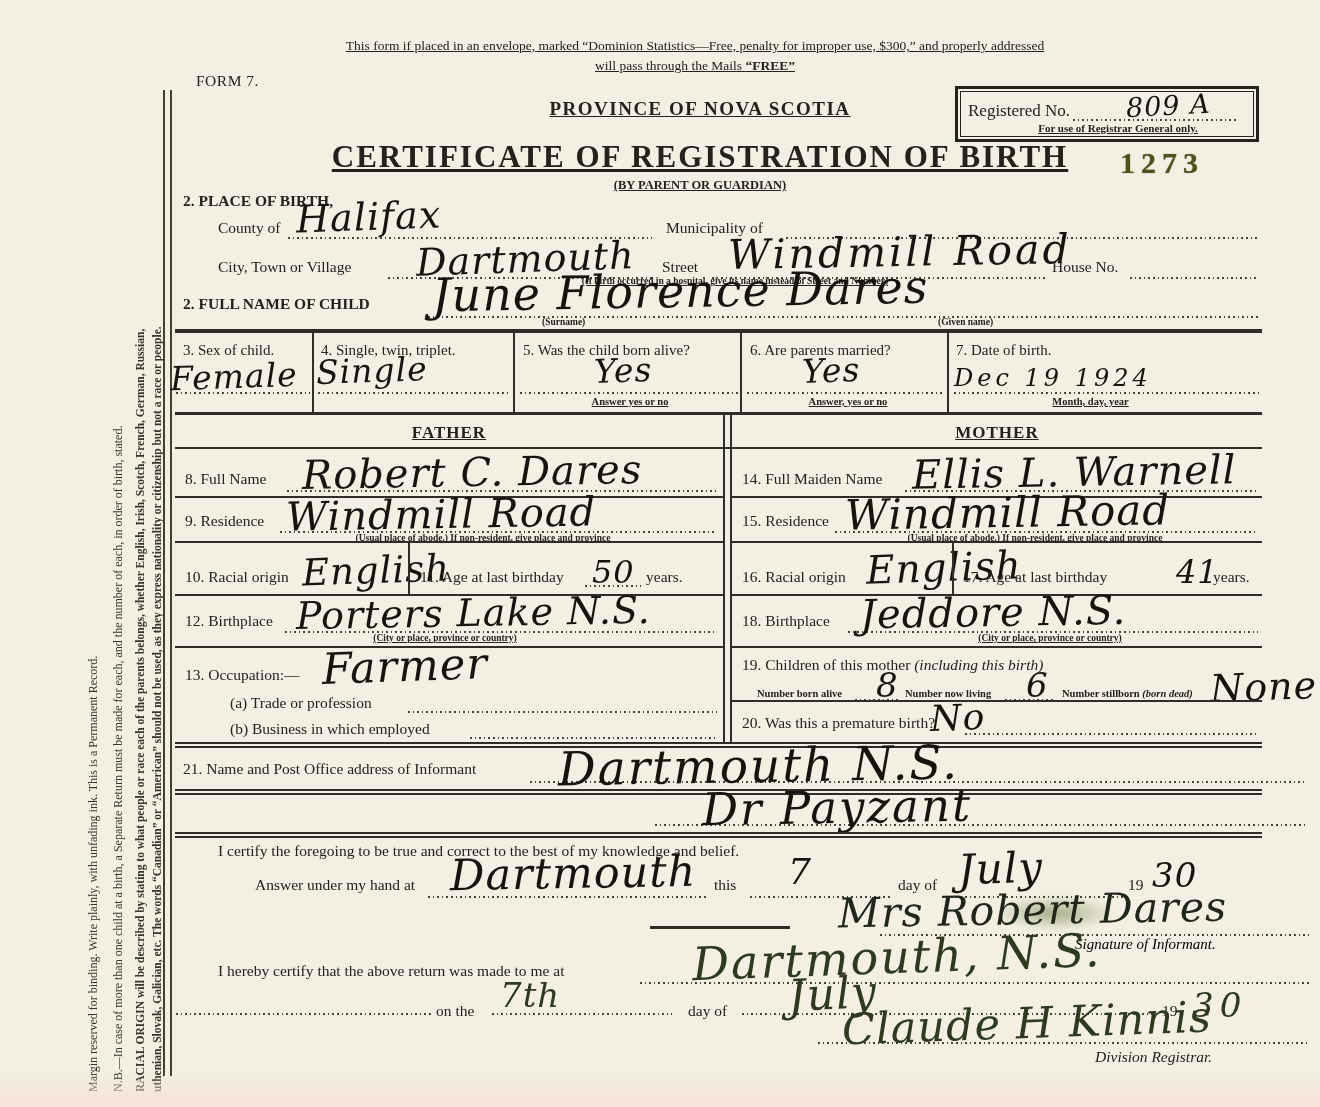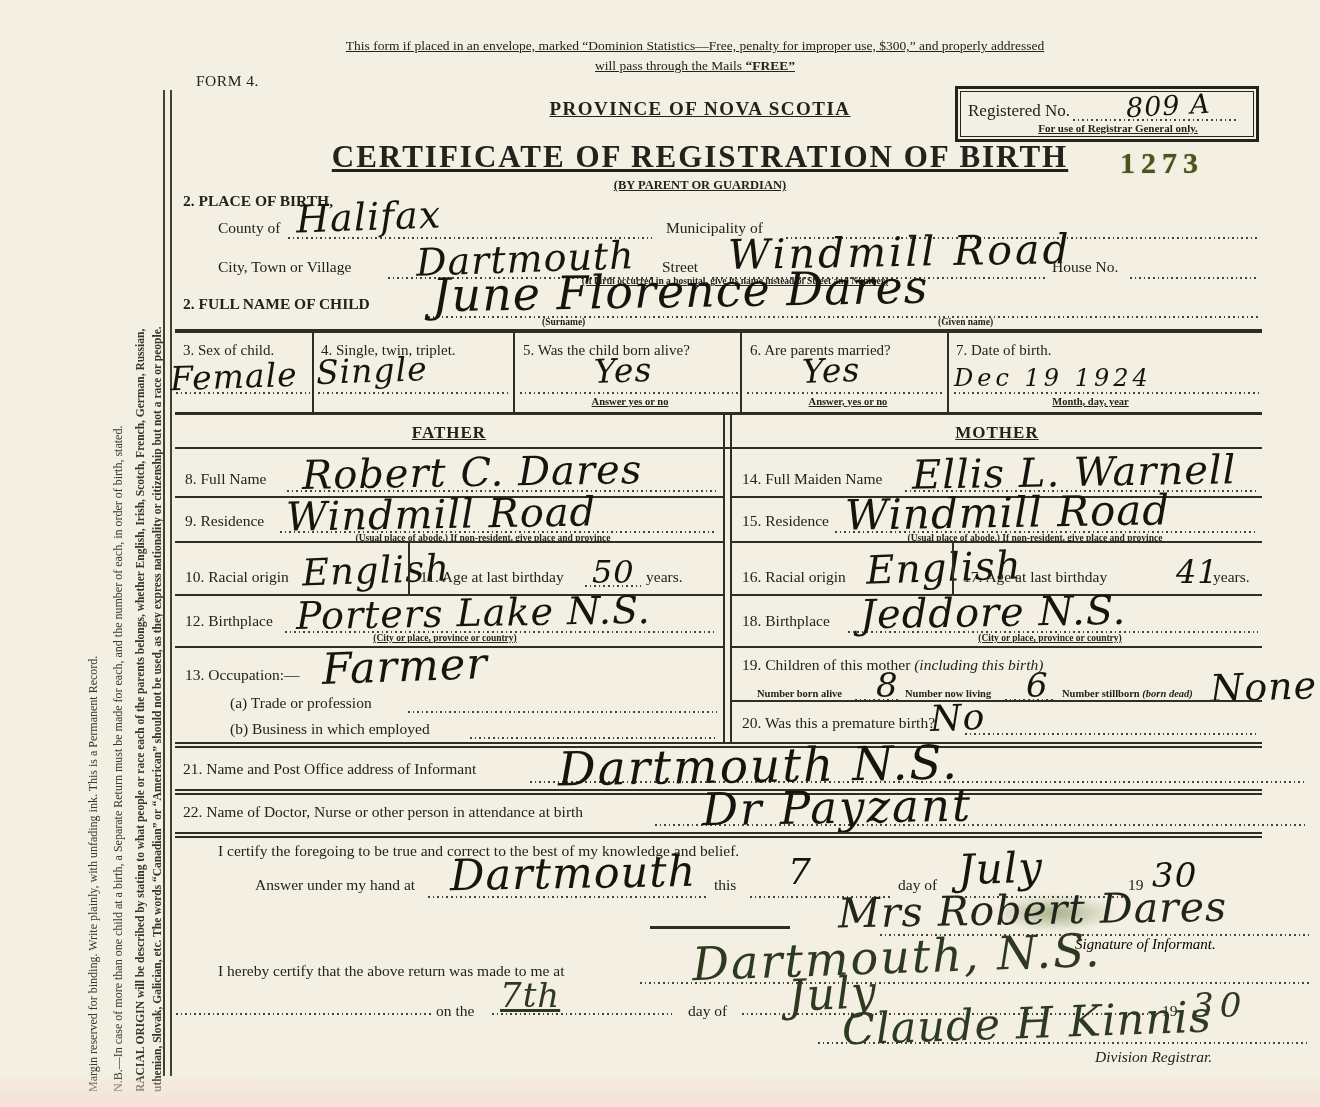--- a/index.html
+++ b/index.html
@@ -46,21 +46,21 @@
 <div class="page">
 
   <div class="abs marg" style="left:86px; top:1092px; font-size:12px;">Margin reserved for binding.   Write plainly, with unfading ink.   This is a Permanent Record.</div>
   <div class="abs marg" style="left:111px; top:1092px; font-size:12px;">N.B.—In case of more than one child at a birth, a Separate Return must be made for each, and the number of each, in order of birth, stated.</div>
   <div class="abs marg b" style="left:134px; top:1092px; font-size:11.5px;">RACIAL ORIGIN will be described by  stating to what people or race   each of the parents belongs, whether English, Irish, Scotch, French, German, Russian,</div>
   <div class="abs marg b" style="left:151px; top:1092px; font-size:11.5px;">uthenian, Slovak, Galician, etc.   The words “Canadian” or “American” should not be used, as they express nationality or citizenship but not a race or people.</div>
   <div class="abs vd" style="left:163px; top:90px; height:986px; border-color:#3c4431;"></div>
 
   <div class="abs print c" style="left:290px; top:38px; width:810px; font-size:13.5px;">This form if placed in an envelope, marked “Dominion Statistics—Free, penalty for improper use, $300,” and properly addressed</div>
   <div class="abs print c" style="left:290px; top:58px; width:810px; font-size:13.5px;"><span>will pass through the Mails </span><span class="b">“FREE”</span></div>
-  <div class="abs print" style="left:196px; top:72px; font-size:15.5px; letter-spacing:.5px;">FORM 4.</div>
+  <div class="abs print" style="left:196px; top:72px; font-size:15.5px; letter-spacing:.5px;">FORM 7.</div>
 
   <div class="abs regbox" style="left:955px; top:86px; width:298px; height:50px;">
     <div class="inner"></div>
     <div class="abs print" style="left:10px; top:12px; font-size:17px;">Registered No.</div>
     <div class="abs dots" style="left:115px; top:30px; width:165px;"></div>
     <div class="abs hw" style="left:168px; top:3px; font-size:27px; transform:rotate(-3deg);">809 A</div>
     <div class="abs print b c" style="left:40px; top:33px; width:240px; font-size:11px;">For use of Registrar General only.</div>
   </div>
 
   <div class="abs print b c" style="left:430px; top:98px; width:540px; font-size:19px; letter-spacing:1.5px;">PROVINCE OF NOVA SCOTIA</div>
@@ -201,21 +201,20 @@
   <div class="abs dots" style="left:965px; top:733px; width:293px;"></div>
   <div class="abs hw" style="left:930px; top:700px; font-size:36px; transform:rotate(-2deg);">No</div>
 
   <div class="abs dline" style="left:175px; top:742px; width:1087px;"></div>
 
   <div class="abs print" style="left:183px; top:760px; font-size:15.5px;">21. Name and Post Office address of Informant</div>
   <div class="abs dots" style="left:530px; top:781px; width:775px;"></div>
   <div class="abs hw" style="left:558px; top:742px; font-size:47px; letter-spacing:2px; transform:rotate(-1deg);">Dartmouth  N.S.</div>
   <div class="abs dline" style="left:175px; top:789px; width:1087px;"></div>
 
-  <div class="abs print" style="left:183px; top:803px; font-size:15.5px;">22. Name of Doctor, Nurse or other person in attendance at birth</div>
   <div class="abs dots" style="left:655px; top:824px; width:650px;"></div>
   <div class="abs hw" style="left:702px; top:785px; font-size:45px; letter-spacing:2px; transform:rotate(-1deg);">Dr Payzant</div>
   <div class="abs dline" style="left:175px; top:832px; width:1087px;"></div>
 
   <div class="abs print" style="left:218px; top:842px; font-size:15.5px;">I certify the foregoing to be true and correct to the best of my knowledge and belief.</div>
 
   <div class="abs print" style="left:255px; top:876px; font-size:15.5px;">Answer under my hand at</div>
   <div class="abs dots" style="left:428px; top:896px; width:278px;"></div>
   <div class="abs hw" style="left:450px; top:852px; font-size:43px; transform:rotate(-1deg);">Dartmouth</div>
   <div class="abs print" style="left:714px; top:876px; font-size:15.5px;">this</div>
@@ -233,21 +232,21 @@
   <div class="abs hw" style="left:838px; top:890px; font-size:41px; color:#20261a; transform:rotate(-1deg);">Mrs Robert Dares</div>
   <div class="abs print i" style="left:1075px; top:936px; font-size:15px; color:#000000;">Signature of Informant.</div>
 
   <div class="abs print" style="left:218px; top:962px; font-size:15.5px;">I hereby certify that the above return was made to me at</div>
   <div class="abs dots" style="left:640px; top:982px; width:672px;"></div>
   <div class="abs hw ink2" style="left:692px; top:934px; font-size:46px; letter-spacing:2px; transform:rotate(-2deg);">Dartmouth, N.S.</div>
 
   <div class="abs dots" style="left:176px; top:1013px; width:256px;"></div>
   <div class="abs print" style="left:436px; top:1002px; font-size:15.5px;">on the</div>
   <div class="abs dots" style="left:492px; top:1013px; width:180px;"></div>
-  <div class="abs hw ink2" style="left:500px; top:978px; font-size:34px; text-decoration:underline;">7th</div>
+  <div class="abs hw ink2" style="left:500px; top:978px; font-size:34px; ">7th</div>
   <div class="abs print" style="left:688px; top:1002px; font-size:15.5px;">day of</div>
   <div class="abs dots" style="left:742px; top:1013px; width:415px;"></div>
   <div class="abs hw ink2" style="left:788px; top:972px; font-size:44px; transform:rotate(-3deg);">July</div>
   <div class="abs print" style="left:1162px; top:1002px; font-size:15.5px;">19</div>
   <div class="abs hw ink2" style="left:1192px; top:988px; font-size:34px; letter-spacing:6px;">30</div>
 
   <div class="abs dots" style="left:818px; top:1042px; width:492px;"></div>
   <div class="abs hw ink2" style="left:842px; top:1002px; font-size:43px; transform:rotate(-2deg);">Claude H Kinnis</div>
   <div class="abs print i" style="left:1095px; top:1048px; font-size:15.5px;">Division Registrar.</div>
 

